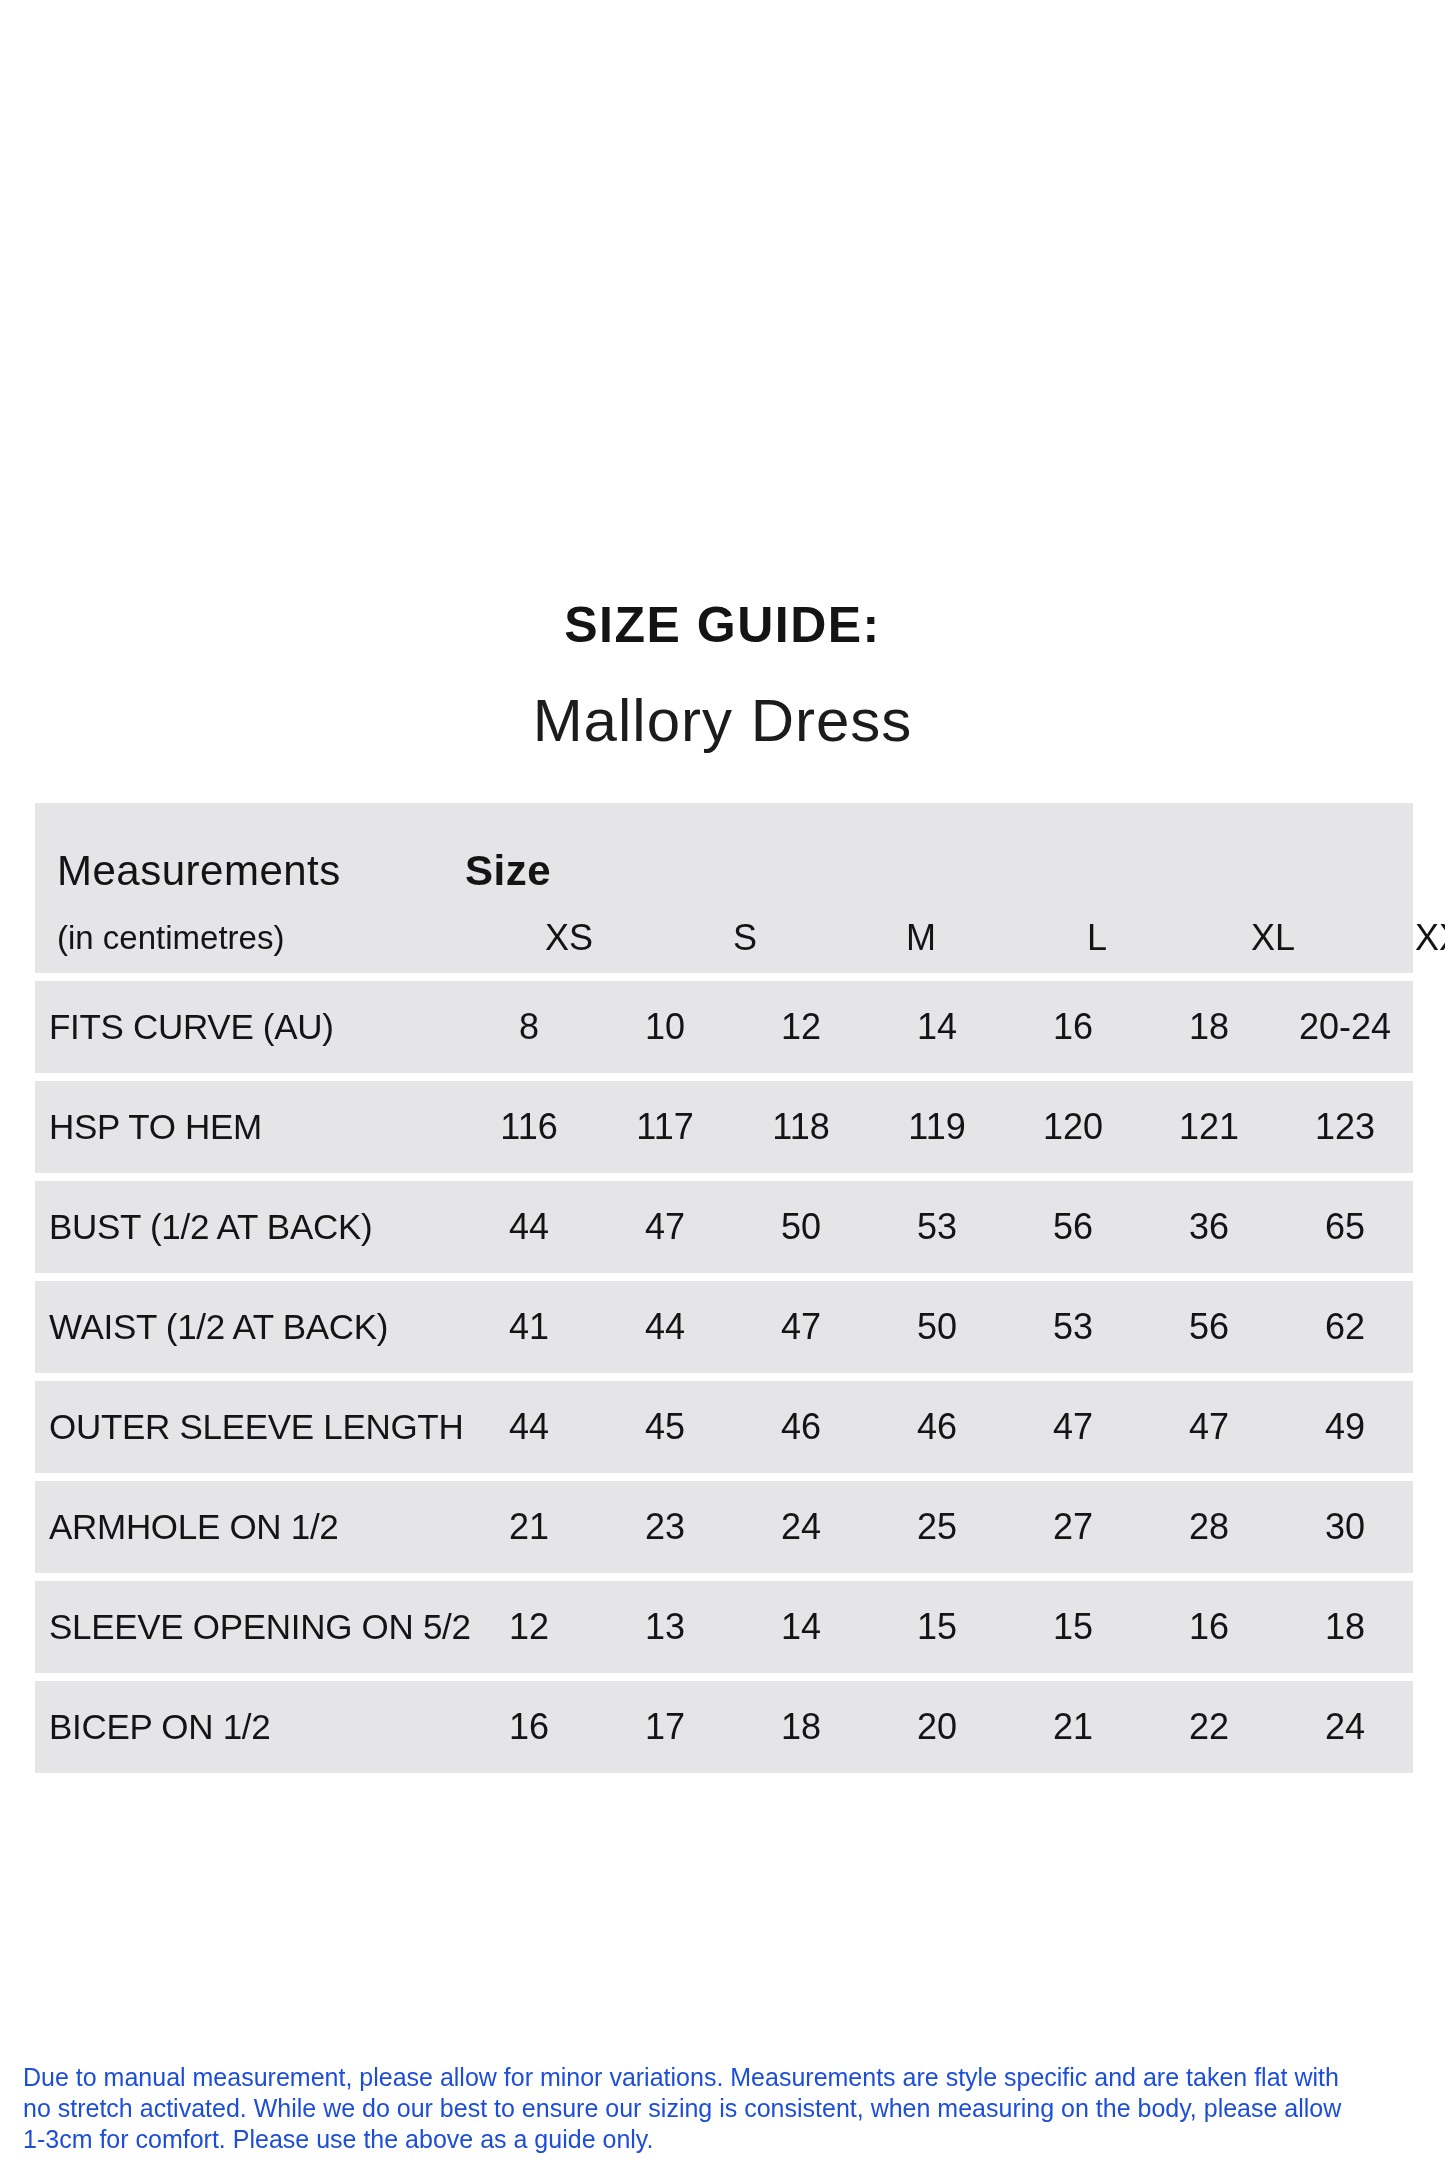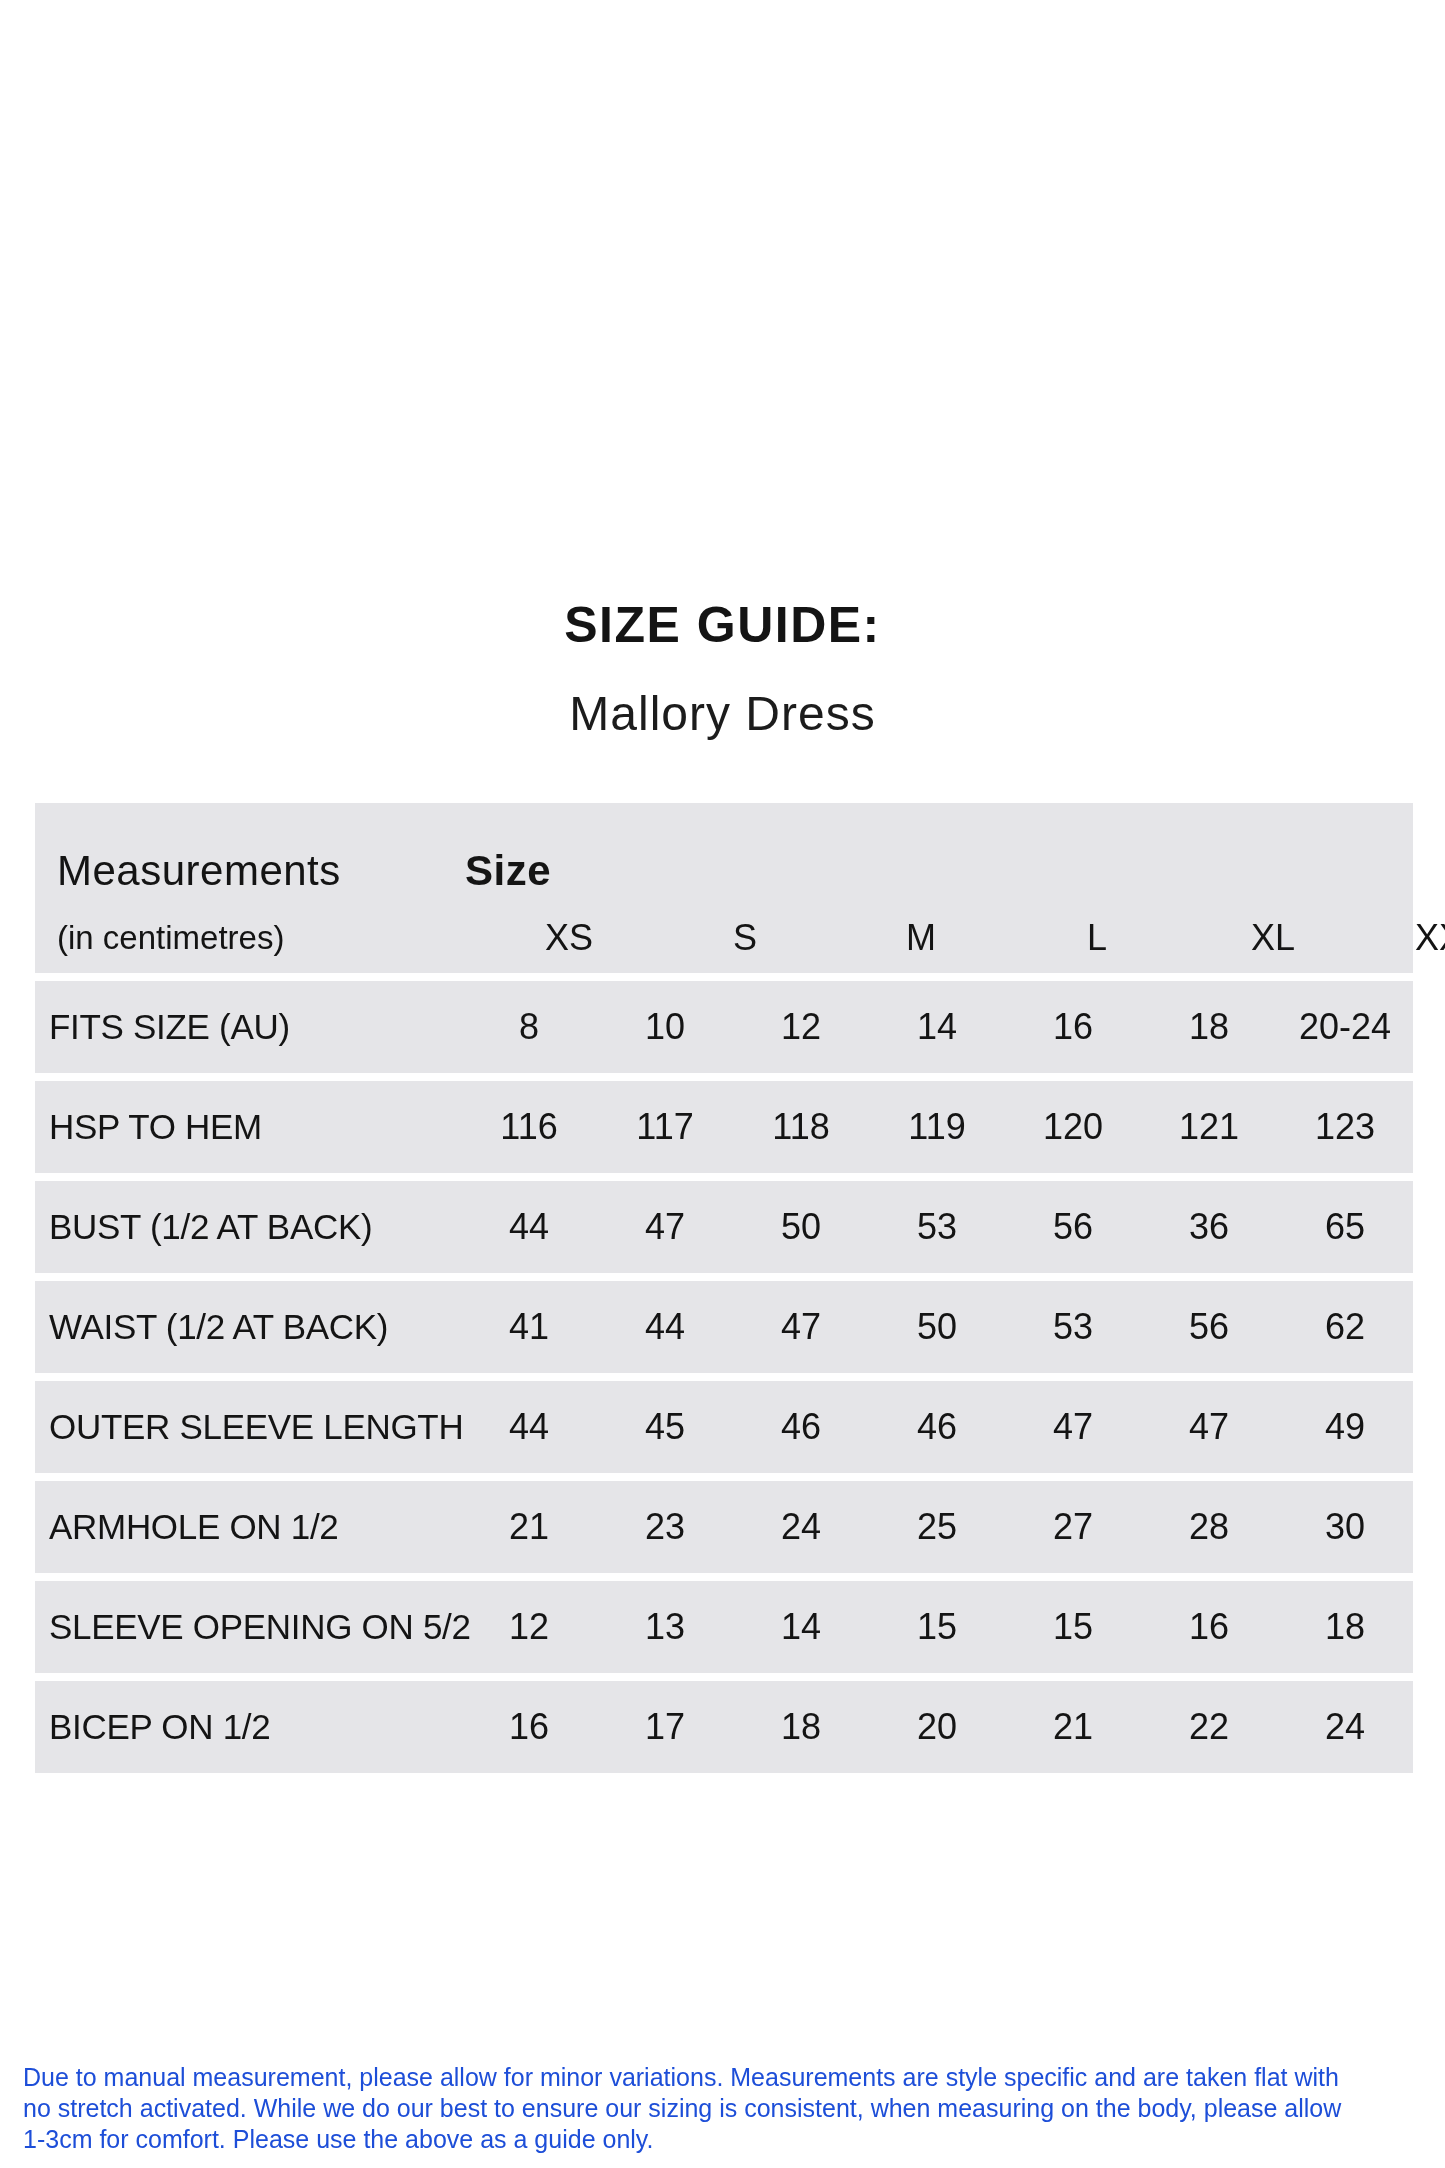--- a/index.html
+++ b/index.html
@@ -15,21 +15,21 @@
 
   .page-title {
     position: absolute; top: 596px; left: 0; width: 100%;
     text-align: center;
     font-size: 50px; font-weight: 700; letter-spacing: 1.5px;
     color: #141414;
   }
   .product-name {
     position: absolute; top: 686px; left: 0; width: 100%;
     text-align: center;
-    font-size: 48px; font-weight: 400; letter-spacing: 1px;
+    font-size: 60px; font-weight: 400; letter-spacing: 1px;
     color: #1c1c1c;
   }
 
   .size-table {
     position: absolute; left: 35px; top: 803px; width: 1378px;
   }
   .band {
     background: #e5e5e8;
     width: 1378px;
     margin-bottom: 8px;
@@ -101,21 +101,21 @@
         <div class="col-head">S</div>
         <div class="col-head">M</div>
         <div class="col-head">L</div>
         <div class="col-head">XL</div>
         <div class="col-head">XXL</div>
         <div class="col-head">CURVE</div>
       </div>
     </div>
 
     <div class="band grid-cols trow">
-      <div class="row-label">FITS SIZE (AU)</div>
+      <div class="row-label">FITS CURVE (AU)</div>
       <div class="val-cell">8</div>
       <div class="val-cell">10</div>
       <div class="val-cell">12</div>
       <div class="val-cell">14</div>
       <div class="val-cell">16</div>
       <div class="val-cell">18</div>
       <div class="val-cell">20-24</div>
     </div>
 
     <div class="band grid-cols trow">

